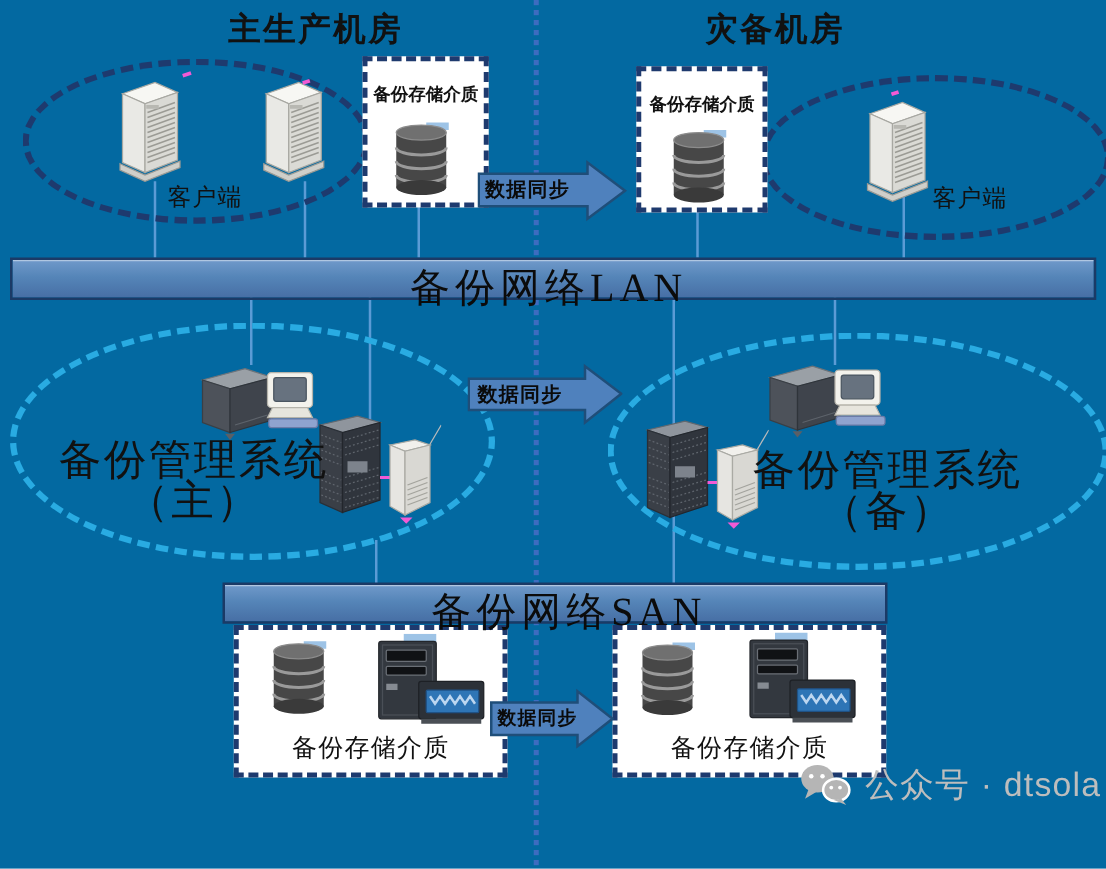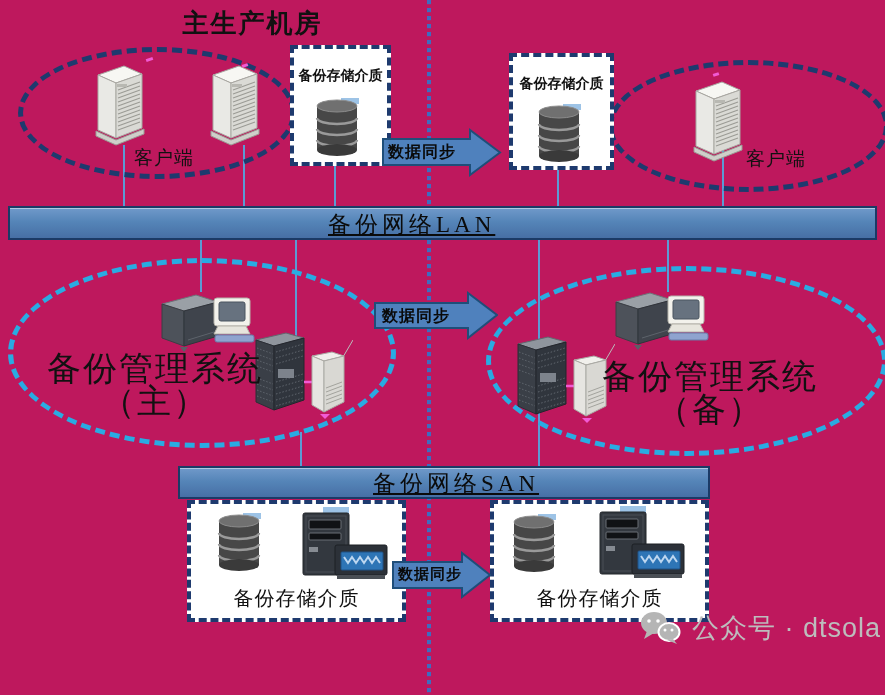--- a/index.html
+++ b/index.html
@@ -1,17 +1,17 @@
 <!DOCTYPE html>
 <html><head>
 <meta charset="utf-8">
 <style>
   html,body{margin:0;padding:0;background:#ffffff;}
   .stage{
-    position:relative;width:885px;height:695px;background:#be185d;overflow:hidden;
+    position:relative;width:885px;height:695px;background:#0369a1;overflow:hidden;
     font-family:"Liberation Serif","DejaVu Serif",serif;color:#111;
   }
   
   .dotline{
     position:absolute;left:427px;top:0;width:4px;height:695px;z-index:0;
     background:repeating-linear-gradient(to bottom,#3d6cc0 0 4px,rgba(61,108,192,.18) 4px 5px,transparent 5px 8px);
   }
   
   .site-title{position:absolute;font-size:26px;font-weight:bold;text-align:center;z-index:3;letter-spacing:2px;}
   
@@ -20,21 +20,21 @@
   .dashbox{position:absolute;border:4px dashed #1e3a6e;background:#ffffff;z-index:1;}
   .dashbox .boxlabel{position:absolute;left:0;right:0;text-align:center;font-weight:bold;}
   .storage-top .boxlabel{top:18px;font-size:14px;letter-spacing:0;}
   .storage-bottom .boxlabel{bottom:6px;font-size:20px;font-weight:normal;letter-spacing:1px;}
   
   .bar{
     position:absolute;z-index:2;border:2px solid #1b3a66;
     background:linear-gradient(to bottom,#7099ca 0%,#5585b8 45%,#476fa5 100%);
     box-shadow:inset 0 1px 0 rgba(255,255,255,.45);
   }
-  .bar .barlabel{position:absolute;top:1px;font-size:23px;color:#0b0b0b;letter-spacing:4px;white-space:nowrap;text-decoration:underline;}
+  .bar .barlabel{position:absolute;top:1px;font-size:32px;color:#0b0b0b;letter-spacing:4px;white-space:nowrap;}
   
   .conn{position:absolute;width:2px;background:#5b9bd5;z-index:1;}
   
   .arrow{position:absolute;z-index:3;}
   .arrow-label{position:absolute;z-index:4;font-size:16px;font-weight:bold;color:#0a0a0a;white-space:nowrap;letter-spacing:1px;text-align:center;}
   
   .mgmt-label{position:absolute;z-index:3;text-align:center;font-size:34px;line-height:33px;letter-spacing:2px;}
   .small-label{position:absolute;z-index:3;font-size:19px;letter-spacing:1px;}
   .icon{position:absolute;z-index:2;display:block;line-height:0;}
   .speck{position:absolute;background:#f25ad5;z-index:2;}
@@ -43,20 +43,21 @@
     font-family:"Liberation Sans","DejaVu Sans",sans-serif;color:#bdbdbd;font-size:27px;letter-spacing:1px;}
 </style>
 </head>
 <body>
 
 <div class="stage">
 
   <div class="dotline"></div>
 
   <div class="site-title" style="left:120px;top:6px;width:265px;">主生产机房</div>
+  <div class="site-title" style="left:490px;top:6px;width:260px;">灾备机房</div>
 
   <div class="conn" style="left:123px;top:145px;height:61px;"></div>
   <div class="conn" style="left:243px;top:145px;height:61px;"></div>
   <div class="conn" style="left:334px;top:158px;height:48px;"></div>
   <div class="conn" style="left:557px;top:162px;height:44px;"></div>
   <div class="conn" style="left:722px;top:150px;height:56px;"></div>
   <div class="conn" style="left:200px;top:238px;height:54px;"></div>
   <div class="conn" style="left:295px;top:238px;height:100px;"></div>
   <div class="conn" style="left:538px;top:238px;height:230px;"></div>
   <div class="conn" style="left:667px;top:238px;height:54px;"></div>
@@ -261,21 +262,21 @@
   <div class="mgmt-label" style="left:30px;top:352px;width:250px;">
     <div>备份管理系统</div>
     <div>（主）</div>
   </div>
   <div class="mgmt-label" style="left:585px;top:360px;width:250px;">
     <div>备份管理系统</div>
     <div>（备）</div>
   </div>
 
   <div class="bar" style="left:178px;top:466px;width:528px;height:29px;">
-    <span class="barlabel" style="left:165px;top:0;margin-left:28px;">备份网络SAN</span>
+    <span class="barlabel" style="left:165px;top:0;">备份网络SAN</span>
   </div>
 
   <div class="dashbox storage-bottom" style="left:187px;top:500px;width:211px;height:114px;">
     <span class="icon" style="left:24px;top:8px;"><svg width="48" height="62" viewBox="0 0 48 62">
           <rect x="28" y="1" width="18" height="6" fill="#9dc3e6"></rect>
           <rect x="4" y="9" width="40" height="44" fill="#474747"></rect>
           <ellipse cx="24" cy="9" rx="20" ry="6" fill="#707070" stroke="#8c8c8c"></ellipse>
           <path d="M4 21 a20 6 0 0 0 40 0" stroke="#9a9a9a" stroke-width="2.4" fill="none"></path>
           <path d="M4 32 a20 6 0 0 0 40 0" stroke="#9a9a9a" stroke-width="2.4" fill="none"></path>
           <path d="M4 43 a20 6 0 0 0 40 0" stroke="#9a9a9a" stroke-width="2.4" fill="none"></path>

